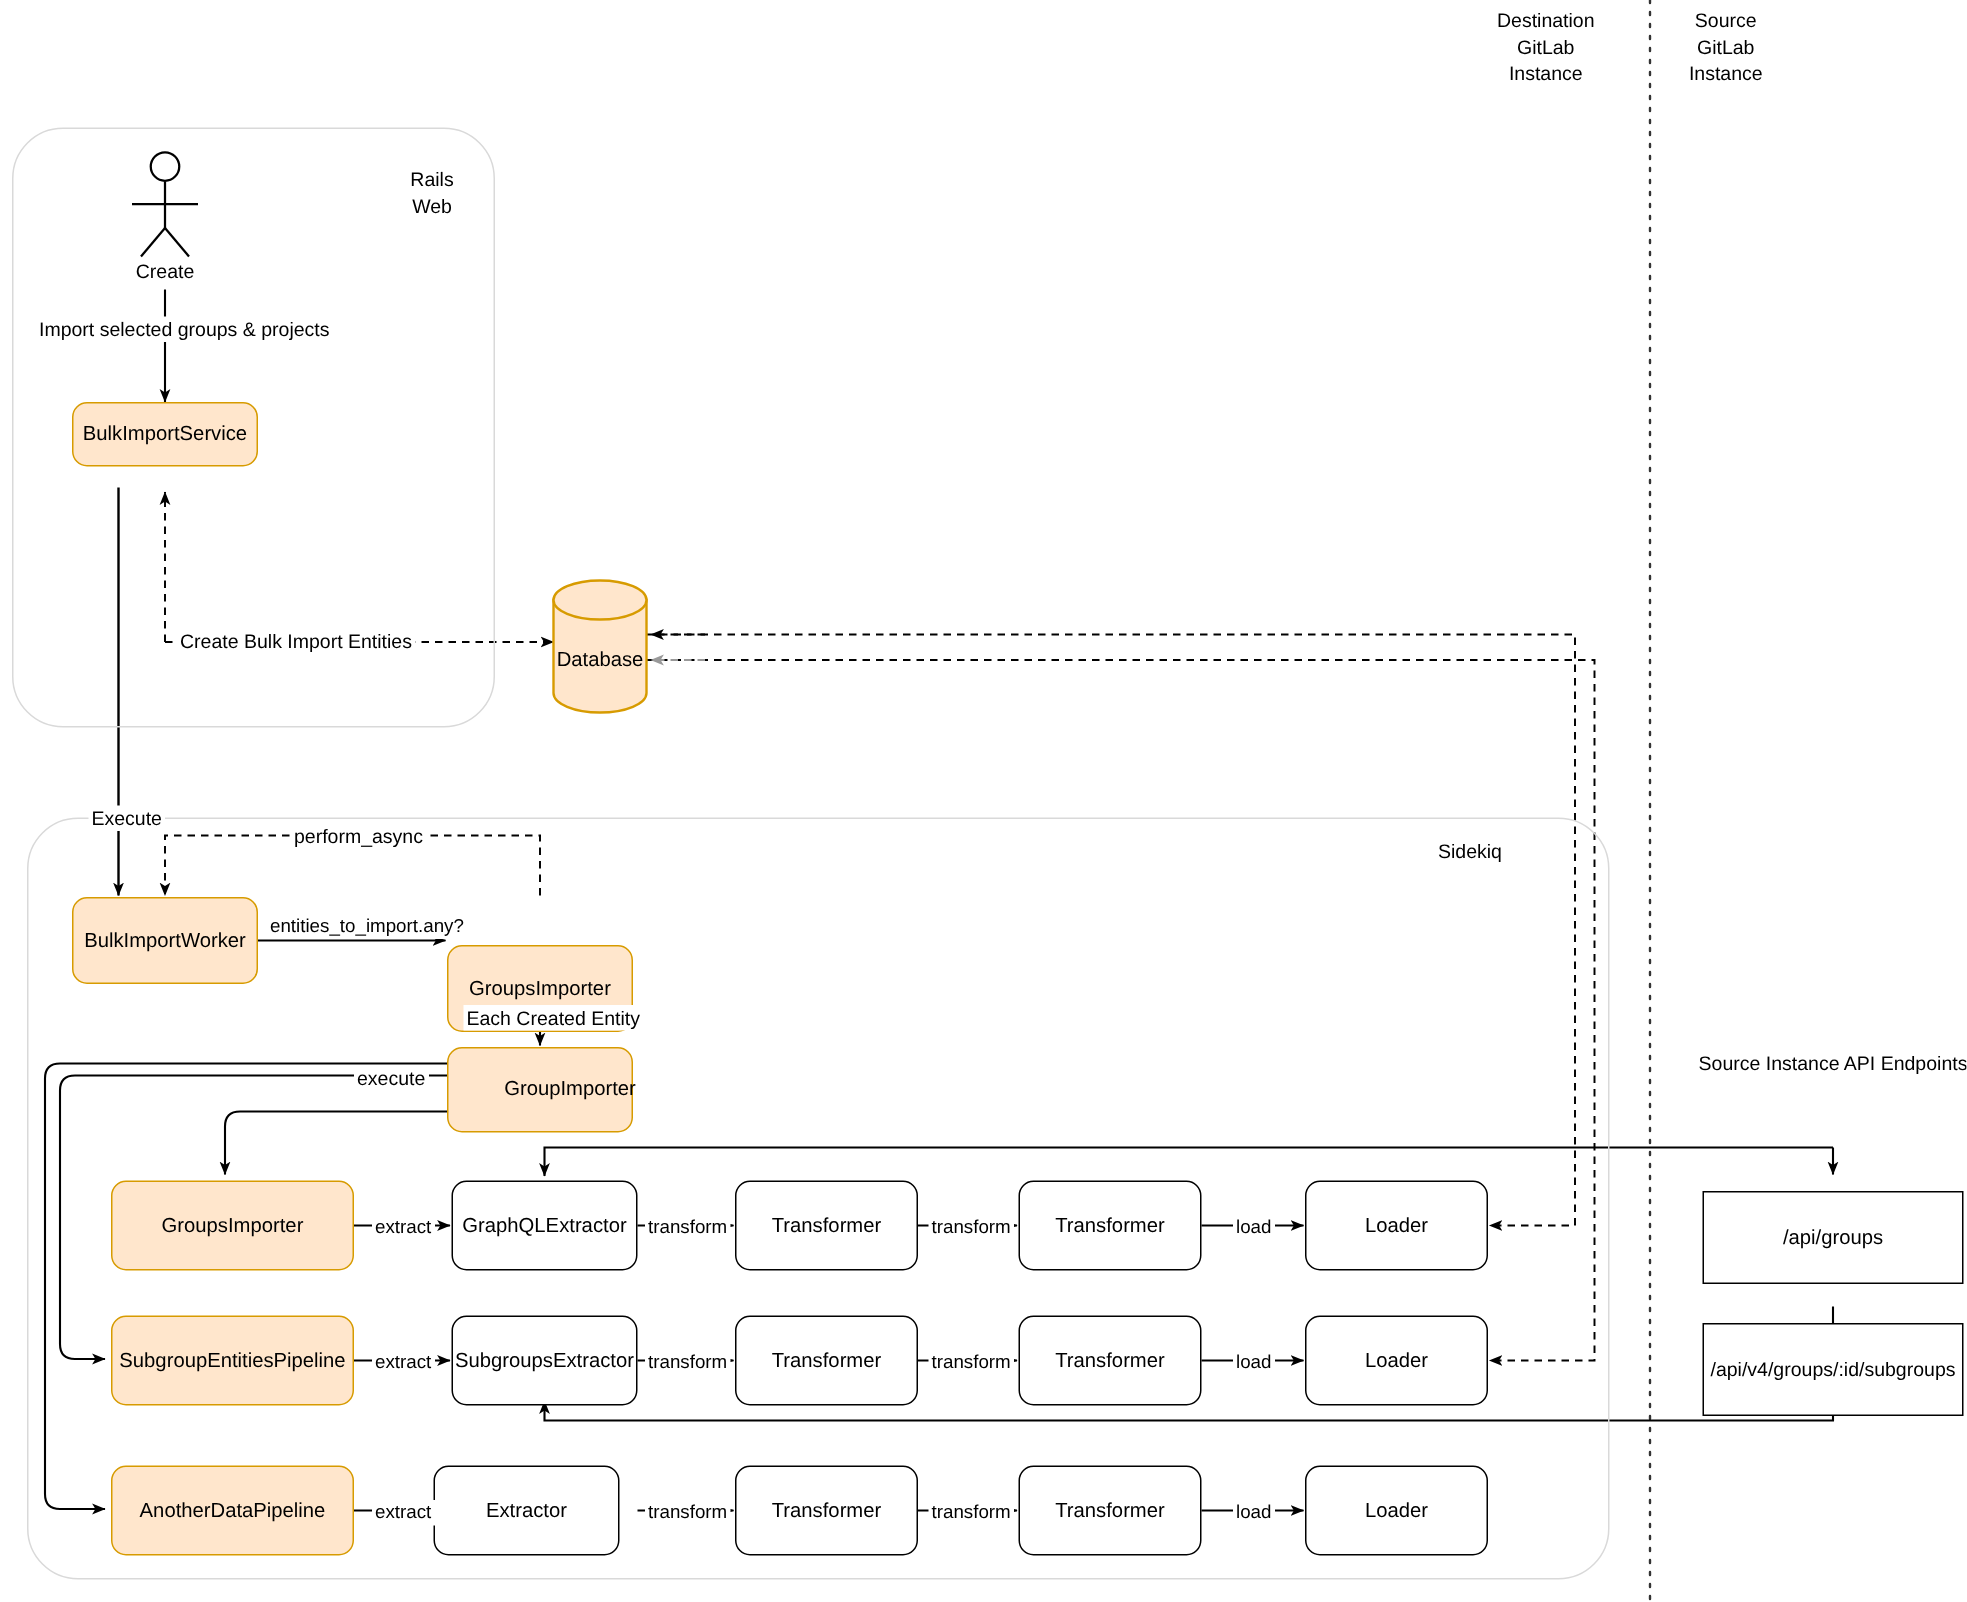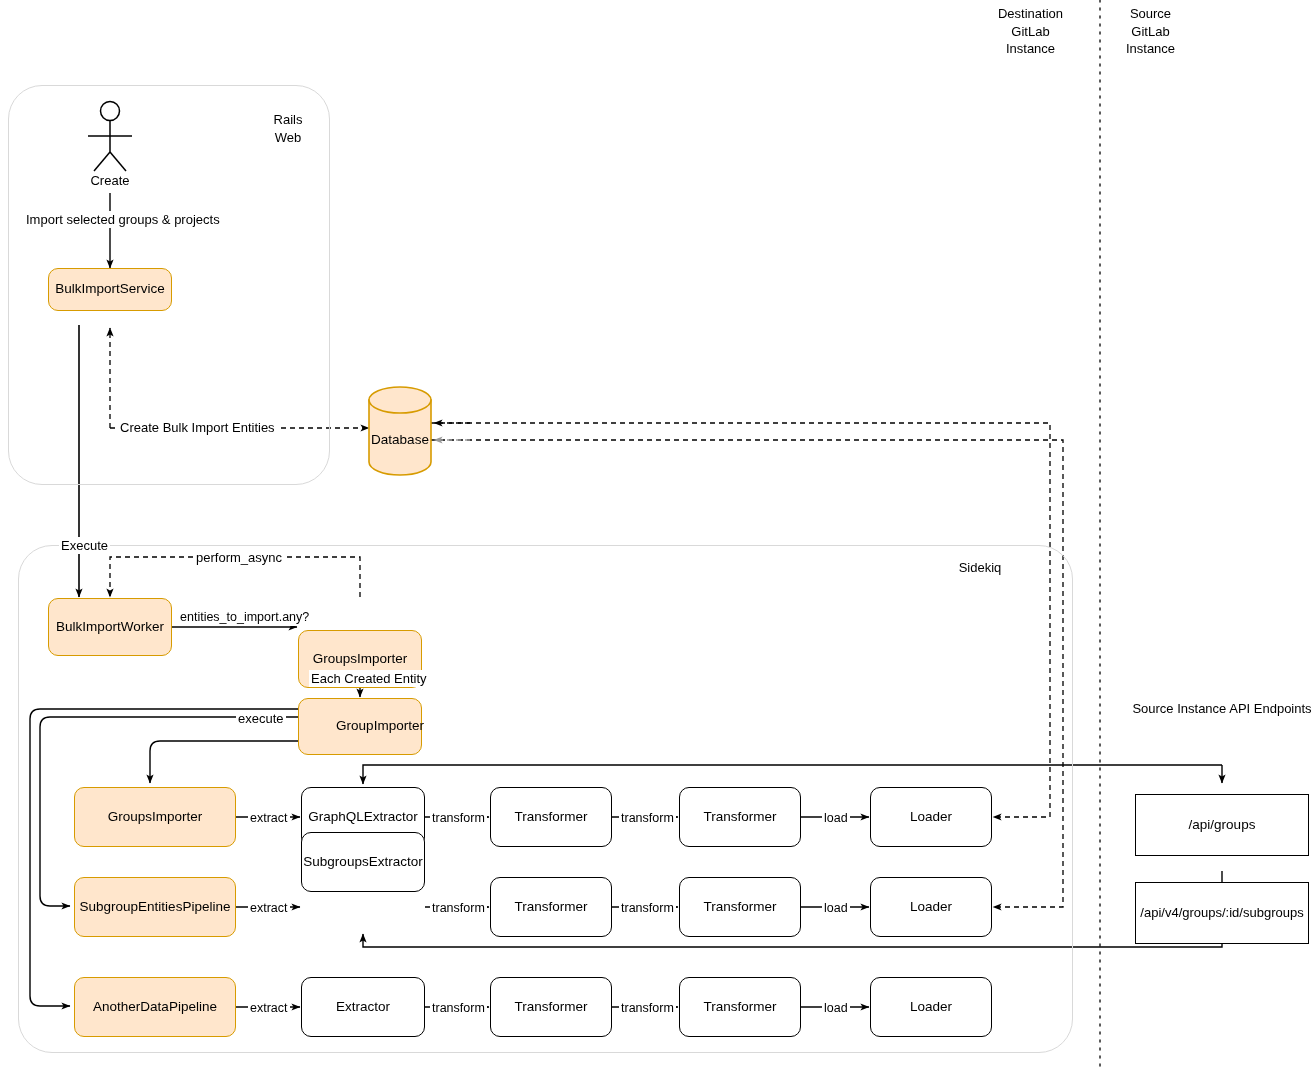--- a/index.html
+++ b/index.html
@@ -131,27 +131,27 @@
 
   <div class="node rounded orange" style="left:298px;top:698px;width:124px;height:57px;padding-left:40px;">GroupImporter</div>
 
   <div class="node rounded orange" style="left:74px;top:787px;width:162px;height:60px;">GroupsImporter</div>
   <div class="node rounded white" style="left:301px;top:787px;width:124px;height:60px;">GraphQLExtractor</div>
   <div class="node rounded white" style="left:490px;top:787px;width:122px;height:60px;">Transformer</div>
   <div class="node rounded white" style="left:679px;top:787px;width:122px;height:60px;">Transformer</div>
   <div class="node rounded white" style="left:870px;top:787px;width:122px;height:60px;">Loader</div>
 
   <div class="node rounded orange" style="left:74px;top:877px;width:162px;height:60px;">SubgroupEntitiesPipeline</div>
-  <div class="node rounded white" style="left:301px;top:832px;width:124px;height:60px;">SubgroupsExtractor</div>
+  <div class="node rounded white" style="left:301px;top:877px;width:124px;height:60px;">SubgroupsExtractor</div>
   <div class="node rounded white" style="left:490px;top:877px;width:122px;height:60px;">Transformer</div>
   <div class="node rounded white" style="left:679px;top:877px;width:122px;height:60px;">Transformer</div>
   <div class="node rounded white" style="left:870px;top:877px;width:122px;height:60px;">Loader</div>
 
   <div class="node rounded orange" style="left:74px;top:977px;width:162px;height:60px;">AnotherDataPipeline</div>
-  <div class="node rounded white" style="left:301px;top:977px;width:124px;height:60px;text-align:right;">Extractor</div>
+  <div class="node rounded white" style="left:289px;top:977px;width:124px;height:60px;text-align:right;">Extractor</div>
   <div class="node rounded white" style="left:490px;top:977px;width:122px;height:60px;">Transformer</div>
   <div class="node rounded white" style="left:679px;top:977px;width:122px;height:60px;">Transformer</div>
   <div class="node rounded white" style="left:870px;top:977px;width:122px;height:60px;">Loader</div>
 
   <div class="corner-lbl" style="left:1130px;top:700px;width:184px;">Source Instance API Endpoints</div>
 
   <div class="node sharp" style="left:1135px;top:794px;width:174px;height:62px;">/api/groups</div>
   <div class="node sharp" style="left:1135px;top:882px;width:174px;height:62px;font-size:13px;">/api/v4/groups/:id/subgroups</div>
 
   <div class="lbl lbl-bg" style="left:24px;top:211px;">Import selected groups &amp; projects</div>

